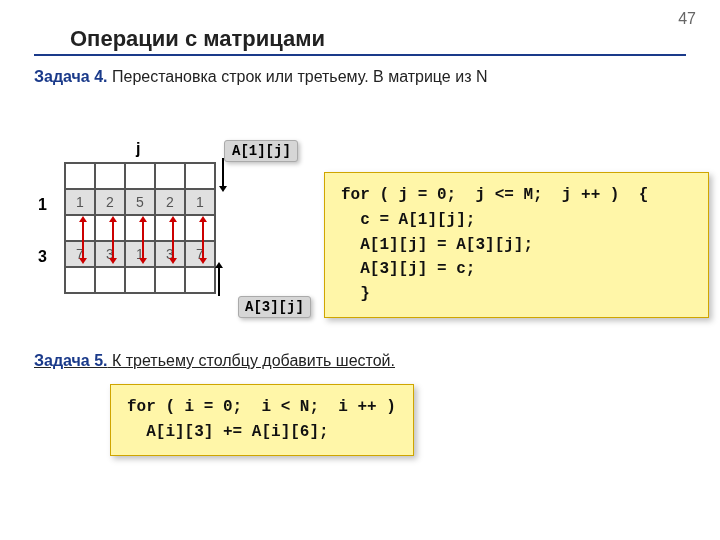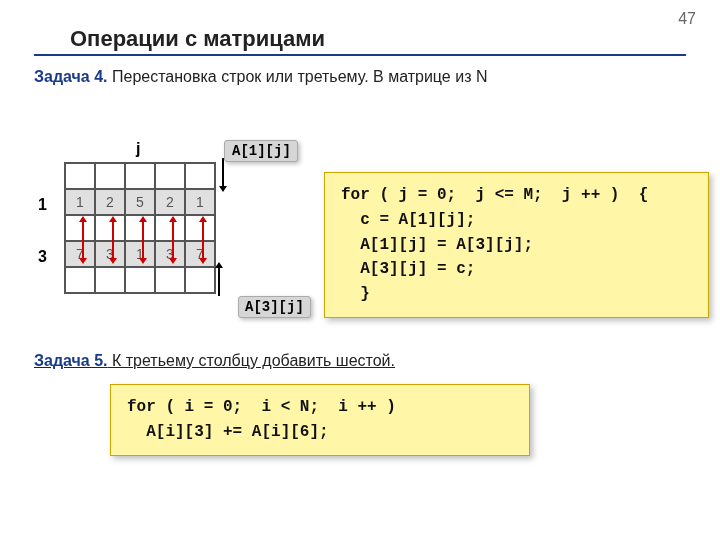--- a/index.html
+++ b/index.html
@@ -141,21 +141,21 @@
     .code-block.cb1 { top: 172px; left: 324px; width: 385px; }
     .problem5 {
       position: absolute;
       top: 352px;
       left: 34px;
       right: 34px;
       font-size: 16px;
       color: #222;
       text-decoration: underline;
     }
-    .code-block.cb2 { top: 384px; left: 110px; width: 420px; }
+    .code-block.cb2 { top: 384px; left: 110px; width: 304px; }
     .arrow-to-label {
       position: absolute;
       width: 2px;
       height: 36px;
       background: #000;
     }
     .arrow-to-label::after {
       content: '';
       position: absolute;
       width: 0; height: 0;

